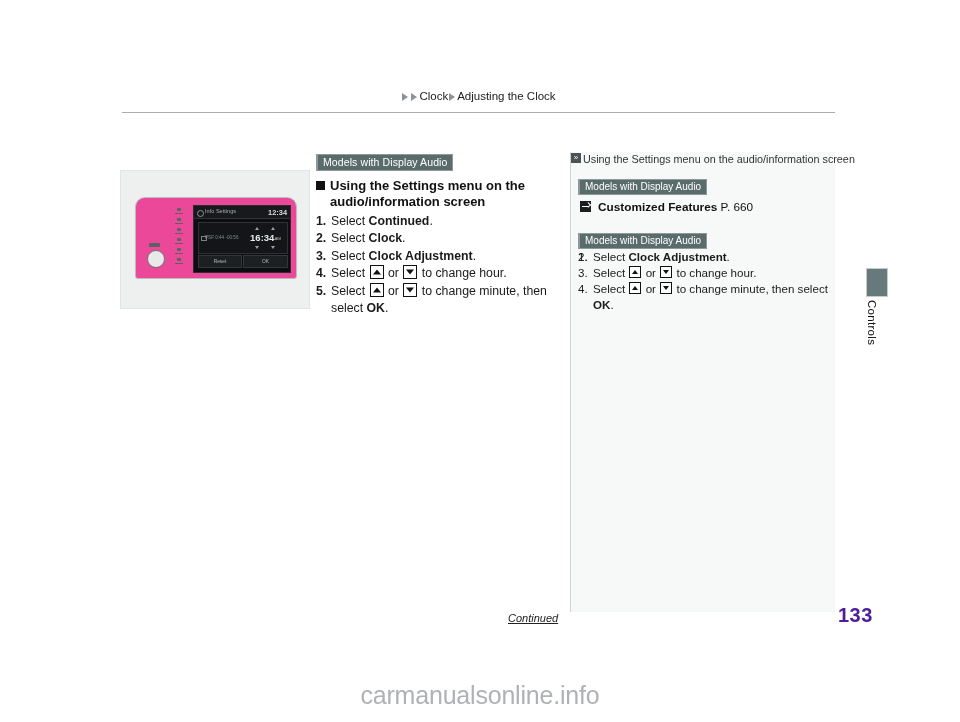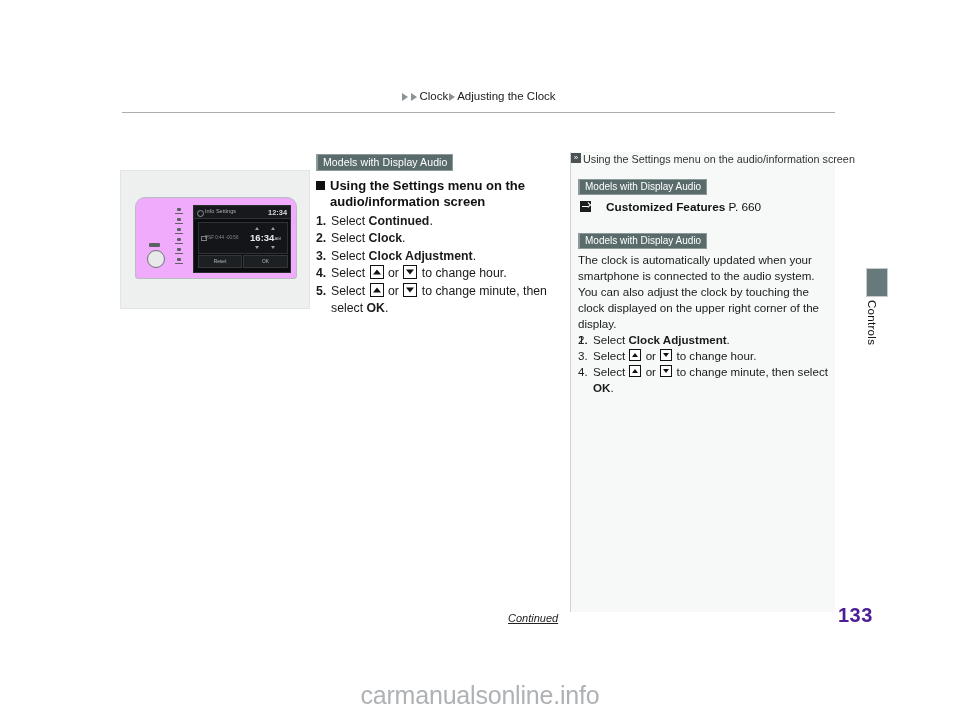--- a/index.html
+++ b/index.html
@@ -98,21 +98,21 @@
     background: #eef0f0;
     border: 1px solid #e2e5e5;
     overflow: hidden;
   }
   .headunit {
     position: absolute;
     left: 14px;
     top: 26px;
     width: 160px;
     height: 80px;
-    background: #f0abfc;
+    background: #ec4899;
     border: 1px solid #b8bdbe;
     border-radius: 10px 10px 3px 3px;
     text-decoration: underline;
   }
   .hu-screen {
     position: absolute;
     left: 57px;
     top: 7px;
     width: 96px;
     height: 66px;
@@ -417,21 +417,21 @@
     content: "";
     position: absolute;
     left: 5.5px;
     top: 2.4px;
     width: 3.4px;
     height: 3.4px;
     border-top: 1.6px solid #fff;
     border-right: 1.6px solid #fff;
     transform: rotate(45deg);
   }
-  .xref .xname { font-weight: bold; margin-left: 8px; }
+  .xref .xname { font-weight: bold; }
   ol.note-steps {
     list-style: none;
     margin: 0;
     padding: 0;
     font-size: 11.6px;
     line-height: 1.38;
   }
   ol.note-steps li {
     position: relative;
     padding-left: 15px;
@@ -570,21 +570,20 @@
     <div class="note-badge">Models with Display Audio</div>
     <div class="xref">
       <span class="xicon"></span>
       <span class="xname">Customized Features</span>
       <span>P. 660</span>
     </div>
   </div>
 
   <div class="note-block" style="margin-top:16px;">
     <div class="note-badge">Models with Display Audio</div>
-    <div class="note-body">The clock is automatically updated when your smartphone is connected to the audio system. You can also adjust the clock by touching the clock displayed on the upper right corner of the display.</div>
     <ol class="note-steps">
       <li>
         <span class="num">1.</span>
       </li>
       <li>
         <span class="num">2.</span><span>Select </span><span class="b">Clock Adjustment</span><span>.</span>
       </li>
       <li>
         <span class="num">3.</span><span>Select </span><span class="keybox sm up"></span><span> or </span><span class="keybox sm down"></span><span> to change hour.</span>
       </li>

